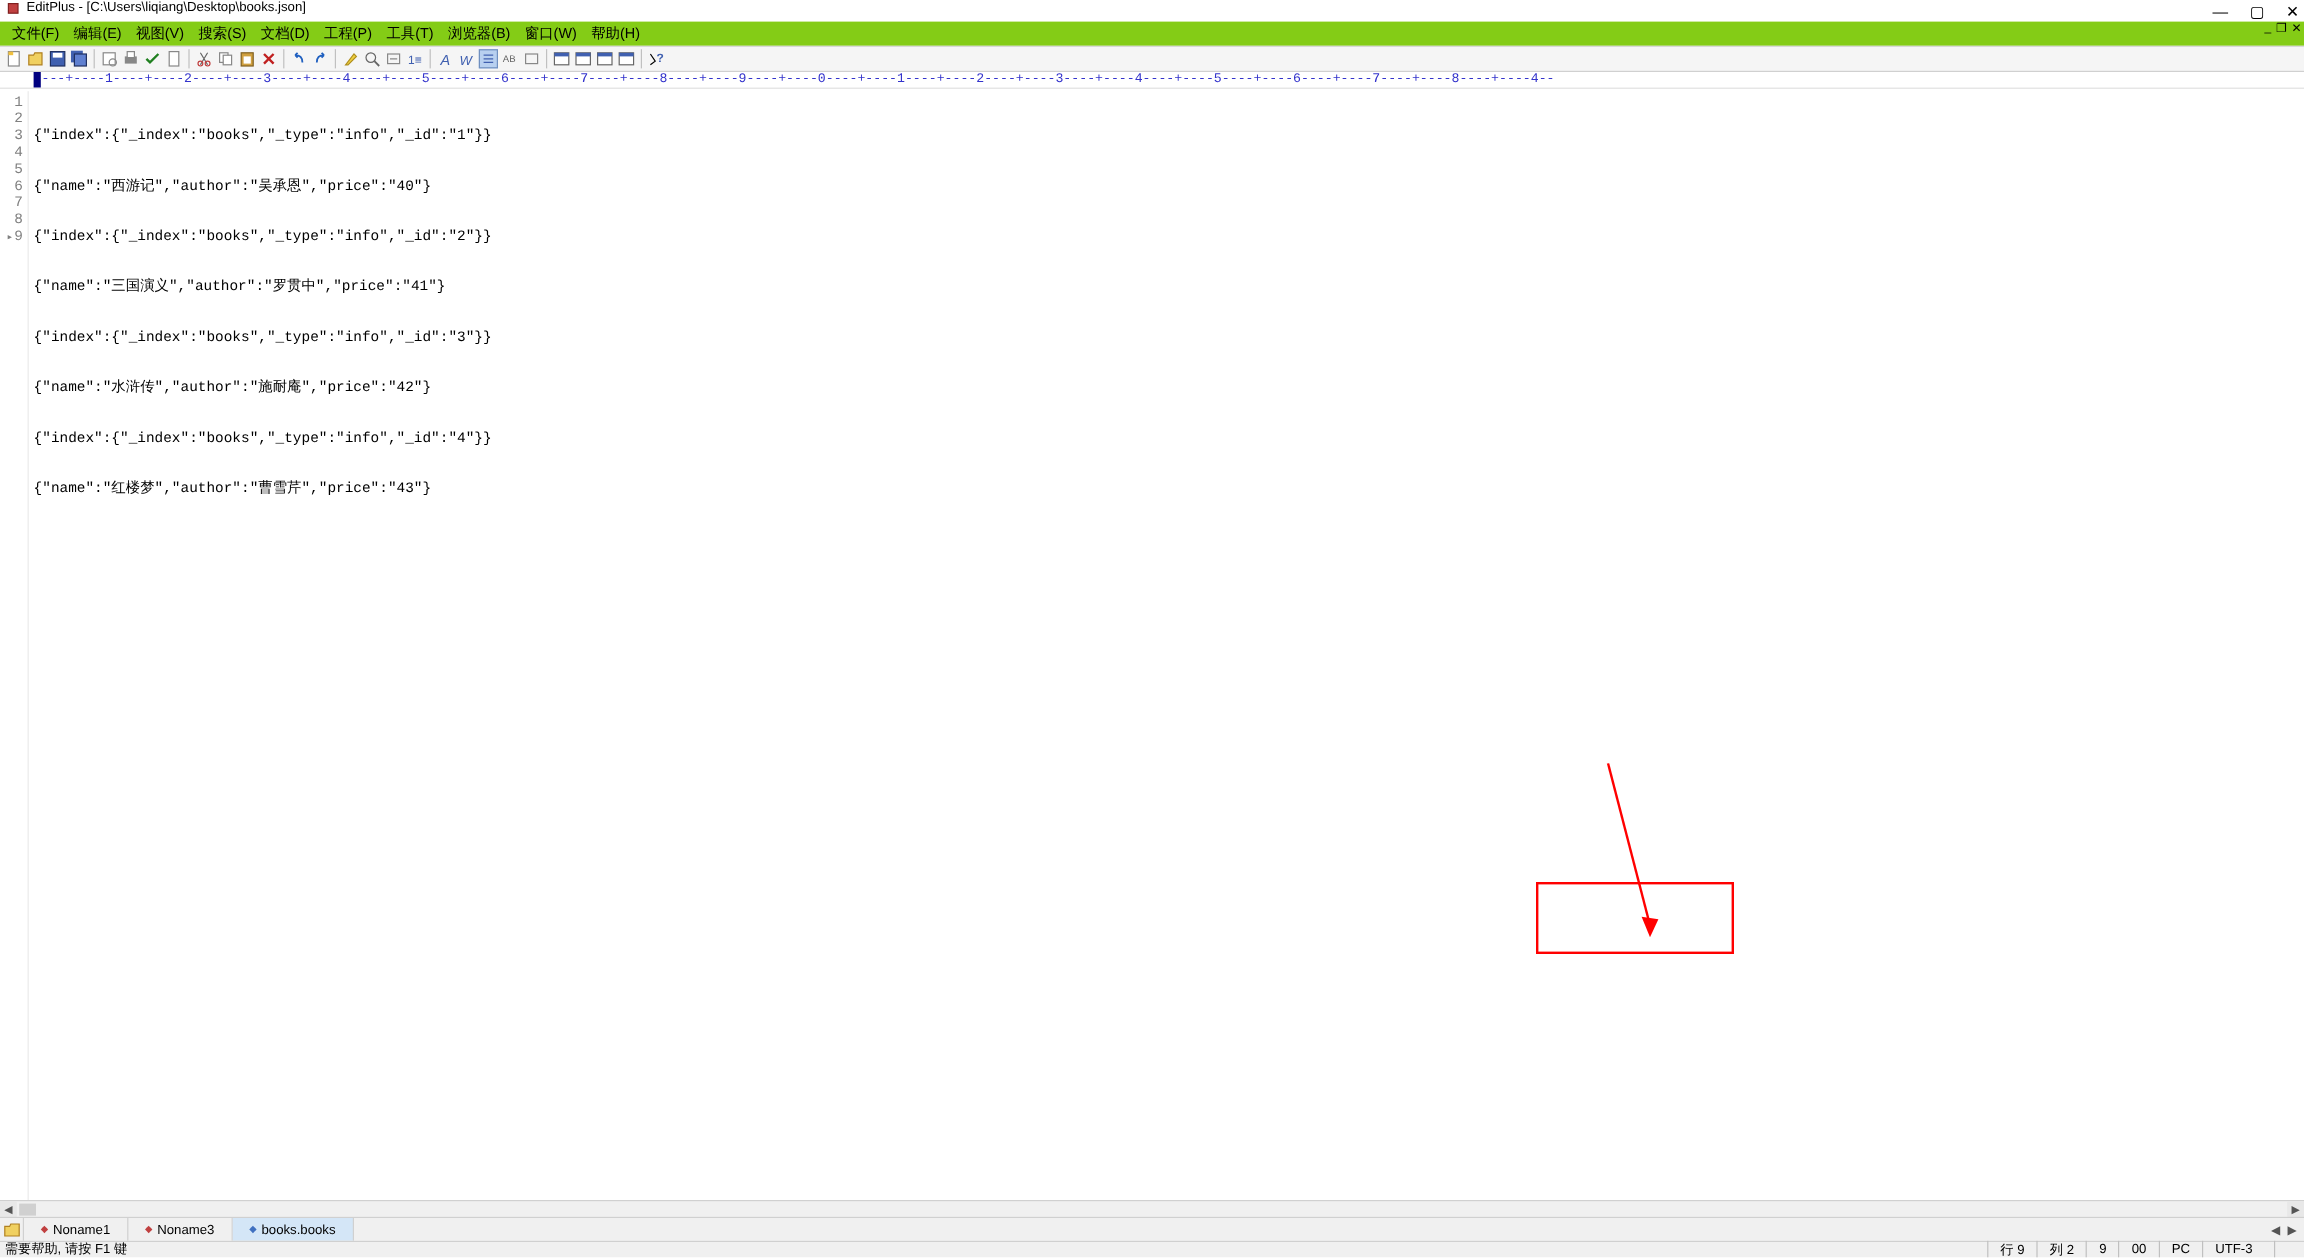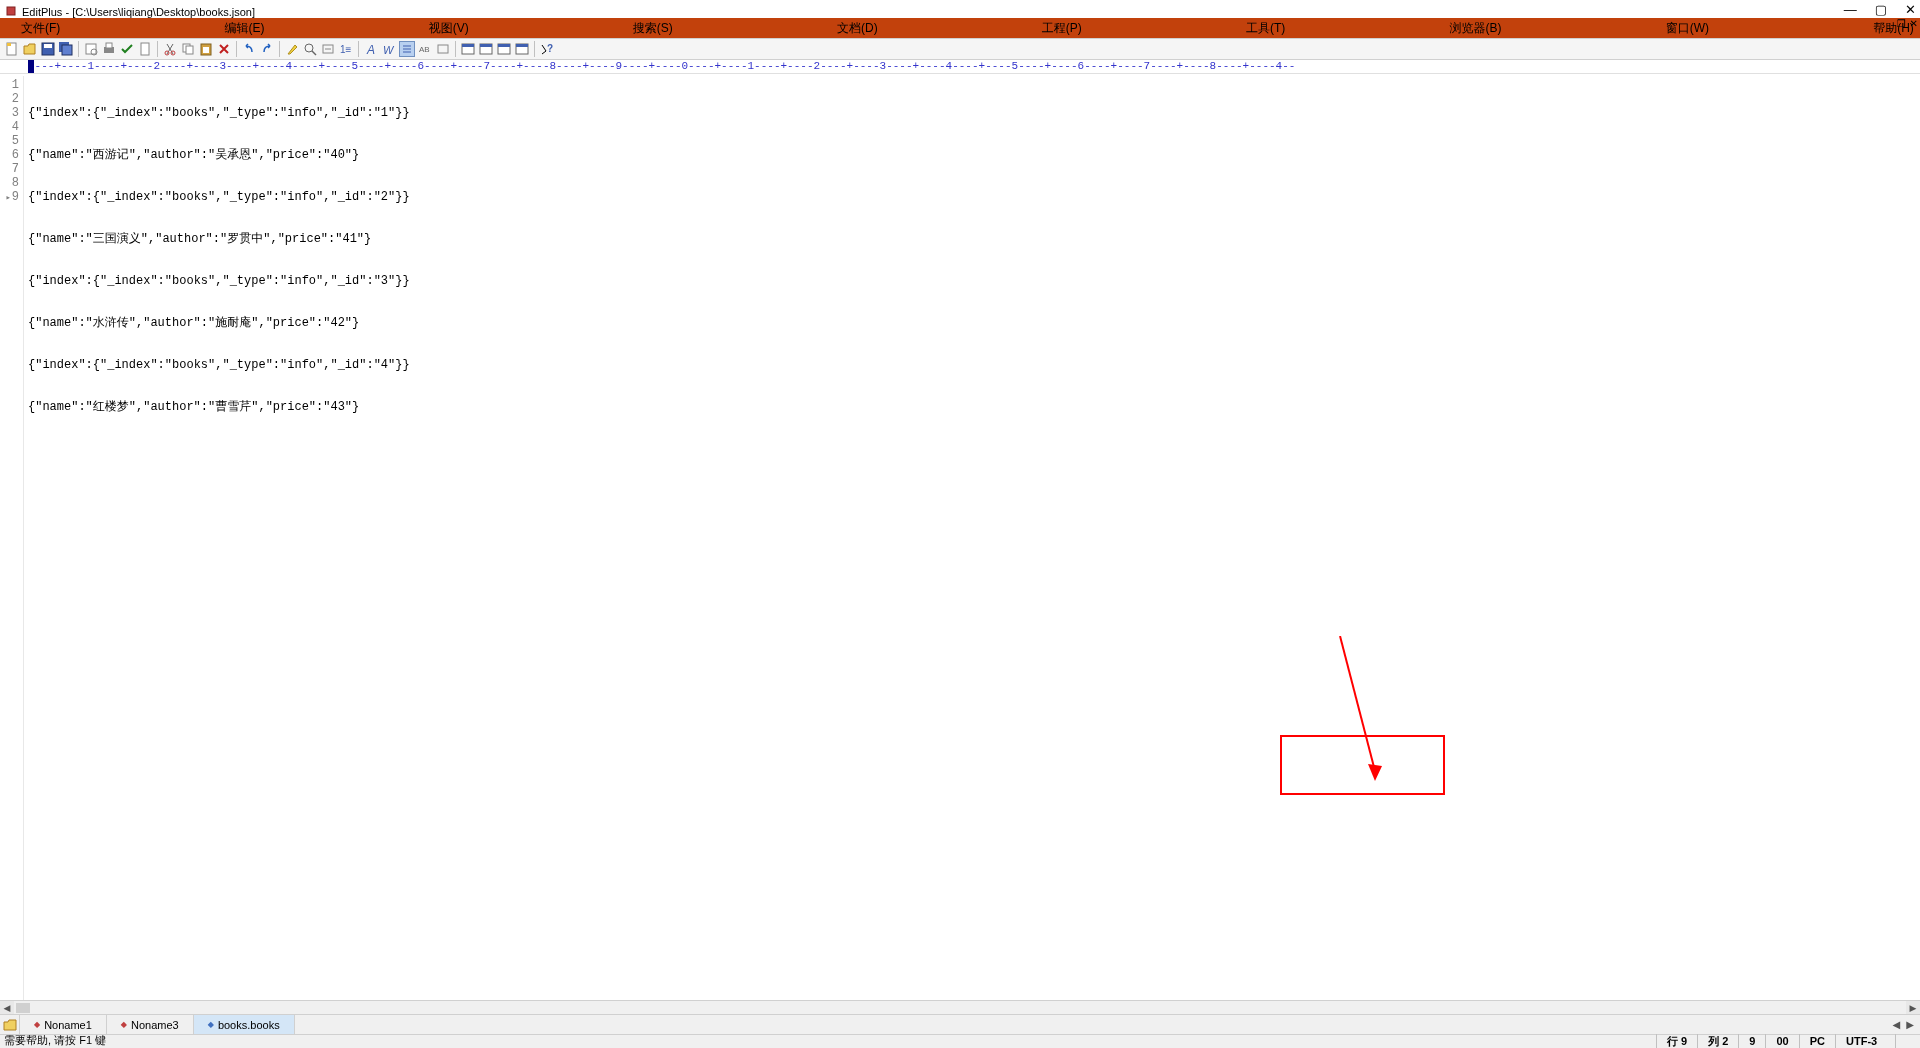--- a/index.html
+++ b/index.html
@@ -1,22 +1,22 @@
 <!DOCTYPE html>
 <html><head>
 <meta charset="utf-8">
 <style>
 * { margin: 0; padding: 0; box-sizing: border-box; }
 body { font-family: "Microsoft YaHei", Arial, sans-serif; font-size: 12px; background: #fff; overflow: hidden; width: 1920px; height: 1048px; position: relative; }
-.titlebar { height: 18px; background: #fff; display: flex; align-items: flex-end; padding: 0 4px; position: relative; }
+.titlebar { height: 18px; background: #fff; display: flex; align-items: flex-start; padding: 0 4px; position: relative; }
 .titlebar .app-icon { width: 14px; height: 14px; margin-right: 4px; display: inline-flex; align-items: center; justify-content: center; }
 .titlebar .title-text { color: #000; font-size: 11px; }
 .titlebar .win-controls { position: absolute; right: 4px; top: 0; display: flex; gap: 18px; align-items: center; height: 18px; }
 .titlebar .win-controls span { font-size: 13px; cursor: pointer; }
-.menubar { height: 20px; background: #c2410c; display: flex; align-items: center; padding-left: 15px; border-bottom: 0; position: relative; justify-content: space-between; }
+.menubar { height: 20px; background: #84cc16; display: flex; align-items: center; padding-left: 4px; border-bottom: 0; position: relative; }
 .menubar .menu-item { padding: 0 6px; cursor: pointer; font-size: 12px; }
 .menubar .child-controls { position: absolute; right: 2px; top: 0; display: flex; gap: 4px; font-size: 10px; }
 .toolbar { height: 22px; background: #f5f5f5; border-top: 1px solid #d0d0d0; border-bottom: 1px solid #d0d0d0; display: flex; align-items: center; padding: 0 4px; gap: 2px; }
 .toolbar .tb-btn { width: 16px; height: 16px; display: inline-flex; align-items: center; justify-content: center; cursor: pointer; }
 .toolbar .tb-sep { width: 1px; height: 16px; background: #c0c0c0; margin: 0 2px; }
 .ruler { height: 14px; background: #fff; border-bottom: 1px solid #e0e0e0; position: relative; overflow: hidden; font-family: "Courier New", monospace; font-size: 11px; color: #3333cc; white-space: nowrap; padding-left: 28px; }
 .ruler .cursor-mark { position: absolute; left: 28px; top: 0; width: 6px; height: 14px; background: #000080; }
 .editor-wrap { position: absolute; top: 76px; left: 0; right: 0; bottom: 48px; display: flex; }
 .gutter { width: 24px; background: #fff; border-right: 1px solid #e8e8e8; text-align: right; padding: 2px 4px 0 0; font-family: "Courier New", monospace; font-size: 12px; color: #808080; line-height: 14px; }
 .code-area { flex: 1; background: #fff; padding: 2px 0 0 4px; font-family: "Courier New", monospace; font-size: 12px; line-height: 14px; color: #000; white-space: pre; overflow: hidden; position: relative; }
@@ -30,21 +30,21 @@
 .tabbar { position: absolute; left: 0; right: 0; bottom: 14px; height: 20px; background: #f0f0f0; border-top: 1px solid #d0d0d0; display: flex; align-items: stretch; }
 .tabbar .folder-icon { width: 20px; display: flex; align-items: center; justify-content: center; border-right: 1px solid #d0d0d0; }
 .tabbar .tab { padding: 0 14px; display: flex; align-items: center; border-right: 1px solid #d0d0d0; cursor: pointer; font-size: 11px; gap: 4px; }
 .tabbar .tab.active { background: #d4e6f7; }
 .tabbar .tab .red-diamond { color: #c04040; font-size: 8px; }
 .tabbar .tab .blue-diamond { color: #4070c0; font-size: 8px; }
 .tabbar .tab-nav { margin-left: auto; display: flex; align-items: center; padding: 0 6px; gap: 6px; font-size: 10px; color: #555; }
 .statusbar { position: absolute; left: 0; right: 0; bottom: 0; height: 14px; background: #f0f0f0; border-top: 1px solid #d0d0d0; display: flex; align-items: flex-end; font-size: 11px; padding: 0 4px; }
 .statusbar .help-text { flex: 0 0 auto; }
 .statusbar .spacer { flex: 1; }
-.statusbar .field { border-left: 1px solid #c0c0c0; padding: 2px 10px; height: 14px; display: flex; align-items: center; font-weight: bold; }
+.statusbar .field { border-left: 1px solid #c0c0c0; padding: 2px 10px; height: 14px; display: flex; align-items: center; }
 .red-box { position: absolute; border: 2px solid #ff0000; pointer-events: none; }
 .red-arrow { position: absolute; pointer-events: none; }
 </style>
 </head>
 <body>
 
 <div class="titlebar">
   <span class="app-icon">
     <svg width="12" height="12">
         <rect x="2" y="2" width="8" height="8" fill="#c04040" stroke="#802020"></rect>

